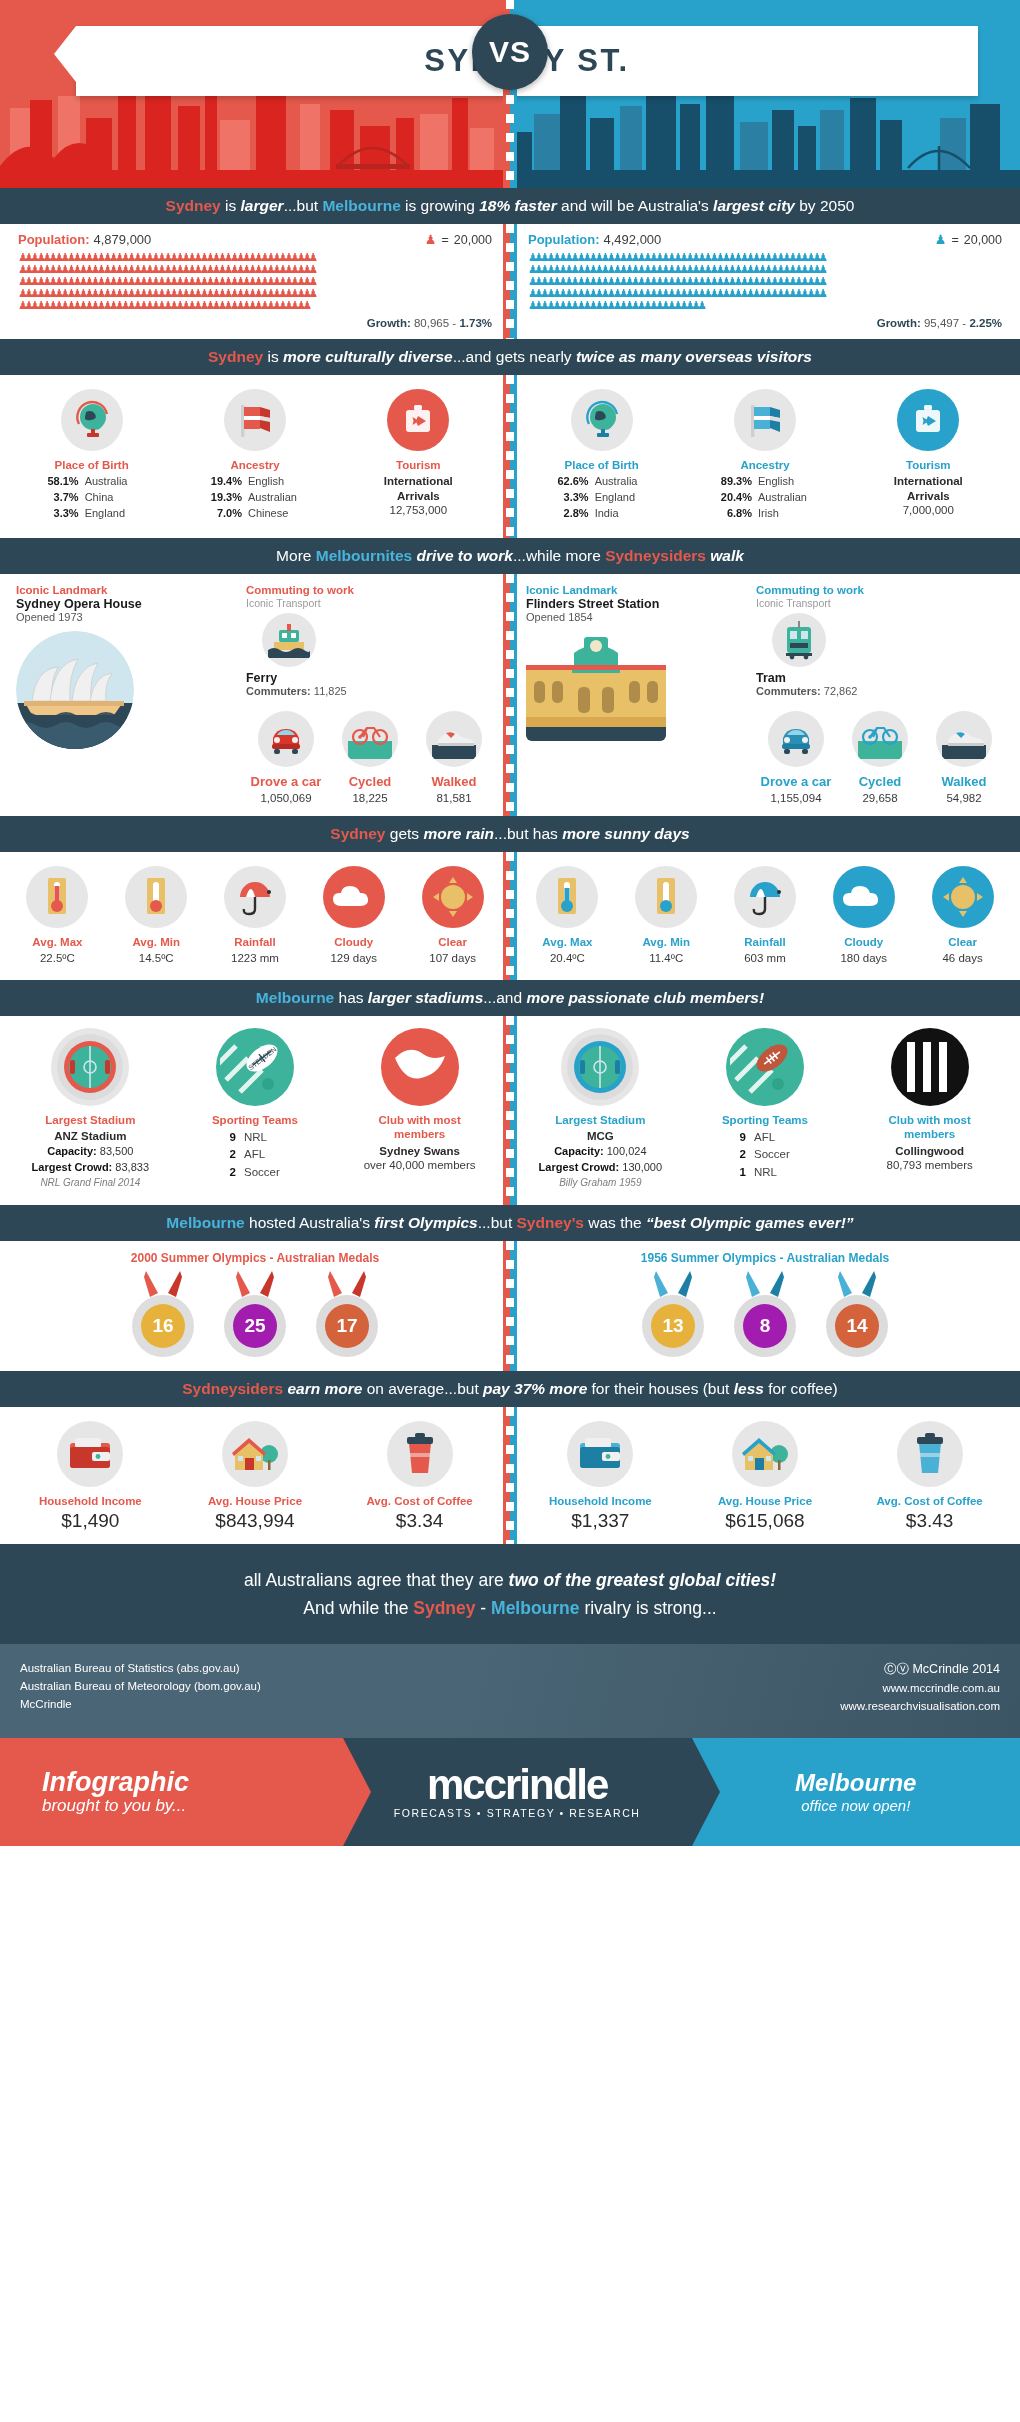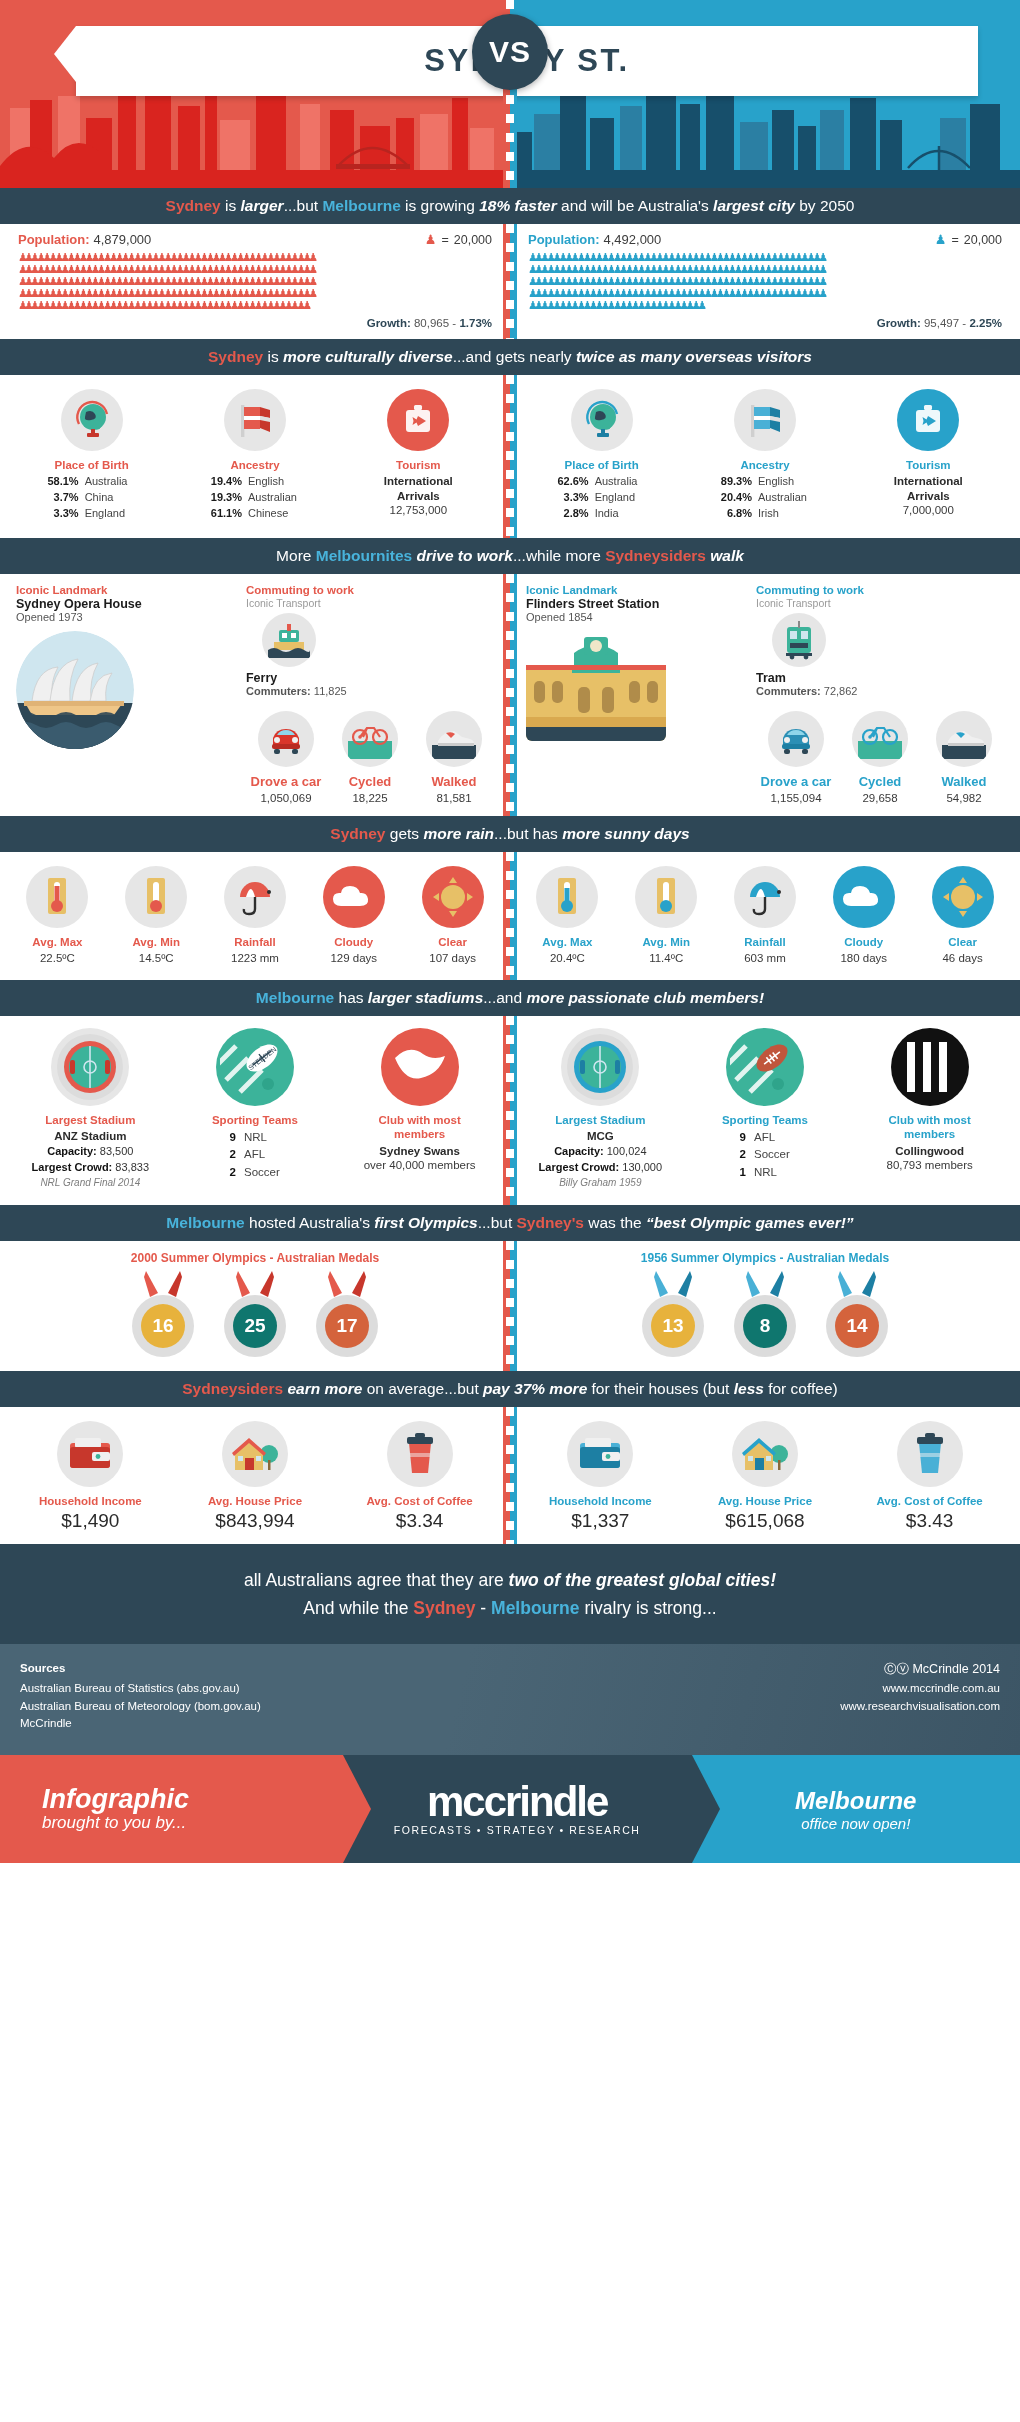--- a/index.html
+++ b/index.html
@@ -146,21 +146,21 @@
     position:absolute; bottom:0; left:50%; transform:translateX(-50%);
     width:62px; height:62px; border-radius:50%; background:#dcdcdc;
     display:flex; align-items:center; justify-content:center;
   }
   .medal .inner {
     width:44px; height:44px; border-radius:50%;
     display:flex; align-items:center; justify-content:center;
     font-size:19px; font-weight:bold; color:#fff;
   }
   .m-gold .inner { background:#e7b23c; } .m-gold .disc{background:#dedede;}
-  .m-silver .inner { background:#0f766e; }
+  .m-silver .inner { background:#a21caf; }
   .m-bronze .inner { background:#d4633c; }
 
   
   .money { display:flex; justify-content:space-around; padding:14px 8px 12px; }
   .money .card { width:33%; }
   .money .circ { width:66px; height:66px; }
   .money .amt { font-size:19px; color:#2b2b2b; }
 
   
   .closing {
@@ -422,21 +422,21 @@
           <div class="stat-rows">
             <div>
                   <span class="pc">19.4%</span>
                   <span class="nm">English</span>
                 </div>
             <div>
                   <span class="pc">19.3%</span>
                   <span class="nm">Australian</span>
                 </div>
             <div>
-                  <span class="pc">61.1%</span>
+                  <span class="pc">7.0%</span>
                   <span class="nm">Chinese</span>
                 </div>
           </div>
         </div>
         <div class="card">
           <div class="circ red">
             <svg width="40" height="40" viewBox="0 0 40 40">
               <rect x="8" y="10" width="24" height="22" rx="3" fill="#fff" opacity=".92"></rect>
               <rect x="16" y="5" width="8" height="5" rx="1.5" fill="#fff" opacity=".92"></rect>
               <path d="M20 16l8 5-8 5-1.5-3.5-4 2.5 1-4-1-4 4 2.5z" fill="#e4594c"></path>
@@ -1219,21 +1219,20 @@
     <div>
       <span>all Australians agree that they are </span><b>two of the greatest global cities!</b>
     </div>
     <div>
       <span>And while the </span><span class="syd">Sydney</span><span> - </span><span class="mel">Melbourne</span><span> rivalry is strong...</span>
     </div>
   </div>
 
   <div class="sources">
     <div class="src-left">
-      <div class="hd">Sources</div>
       <div>Australian Bureau of Statistics (abs.gov.au)</div>
       <div>Australian Bureau of Meteorology (bom.gov.au)</div>
       <div>McCrindle</div>
     </div>
     <div class="src-right">
       <div class="cc">
         <span>Ⓒⓥ</span>
         <span>McCrindle 2014</span>
       </div>
       <div>www.mccrindle.com.au</div>

